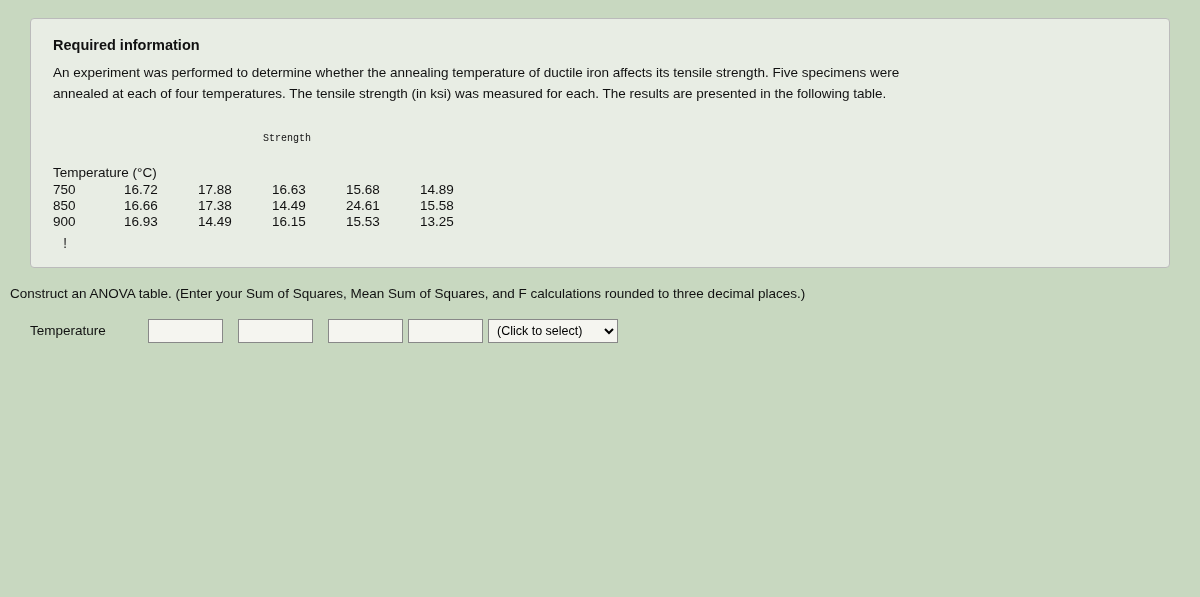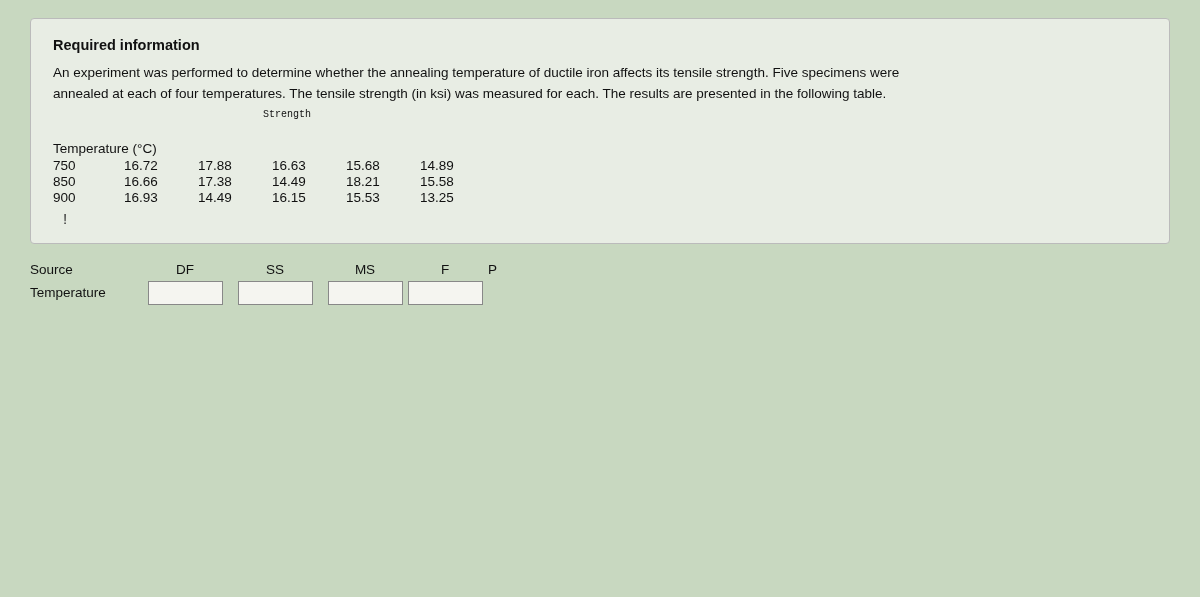--- a/index.html
+++ b/index.html
@@ -35,21 +35,21 @@
 
     .card-title {
       font-weight: bold;
       font-size: 14.5px;
       margin-bottom: 10px;
     }
 
     .card-body-text {
       font-size: 13.5px;
       line-height: 1.55;
-      margin-bottom: 4px;
+      margin-bottom: 28px;
       max-width: 860px;
     }
 
     
     .data-section {
       display: flex;
       flex-direction: column;
     }
 
     .data-headers {
@@ -270,69 +270,71 @@
           <div class="val-cell">15.68</div>
           <div class="val-cell">14.89</div>
         </div>
 
 
         <div class="data-row">
           <div class="temp-cell">850</div>
           <div class="val-cell">16.66</div>
           <div class="val-cell">17.38</div>
           <div class="val-cell">14.49</div>
-          <div class="val-cell">18.21</div>
+          <div class="val-cell">24.61</div>
           <div class="val-cell">15.58</div>
         </div>
 
         <div class="data-row">
           <div class="temp-cell">900</div>
           <div class="val-cell">16.93</div>
           <div class="val-cell">14.49</div>
           <div class="val-cell">16.15</div>
           <div class="val-cell">15.53</div>
           <div class="val-cell">13.25</div>
         </div>
       </div>
 
       <div class="exclamation">!</div>
     </div>
   </div>
 
   <div class="bottom-section">
+    <div class="instruction-text">Construct an ANOVA table. (Enter your Sum of Squares, Mean Sum of Squares, and F calculations rounded to three decimal places.)</div>
 
     <div class="anova-container">
 
-      <div class="anova-headers-row">
-        <div class="anova-header-source">Source</div>
-        <div class="anova-header-df">DF</div>
-        <div class="anova-header-ss">SS</div>
-        <div class="anova-header-ms">MS</div>
-        <div class="anova-header-f">F</div>
-        <div class="anova-header-p">P</div>
-      </div>
 
       <div class="anova-data-rows">
 
         <div class="anova-row anova-row-temperature">
           <div class="anova-cell-source">
             <span>Temperature</span>
           </div>
           <div class="anova-cell-df">
             <input class="anova-input" type="text" value="" style="">
           </div>
           <div class="anova-cell-ss">
             <input class="anova-input" type="text" value="" style="">
           </div>
           <div class="anova-cell-ms">
             <input class="anova-input" type="text" value="" style="">
           </div>
           <div class="anova-cell-f">
             <input class="anova-input" type="text" value="" style="">
           </div>
+          <div class="anova-cell-p">
+            <select class="dropdown-select">
+              <option>(Click to select)</option>
+              <option>&lt; 0.001</option>
+              <option>&lt; 0.01</option>
+              <option>&lt; 0.05</option>
+              <option>&gt; 0.05</option>
+            </select>
+          </div>
         </div>
 
 
 
       </div>
     </div>
   </div>
 
 </div>
 

